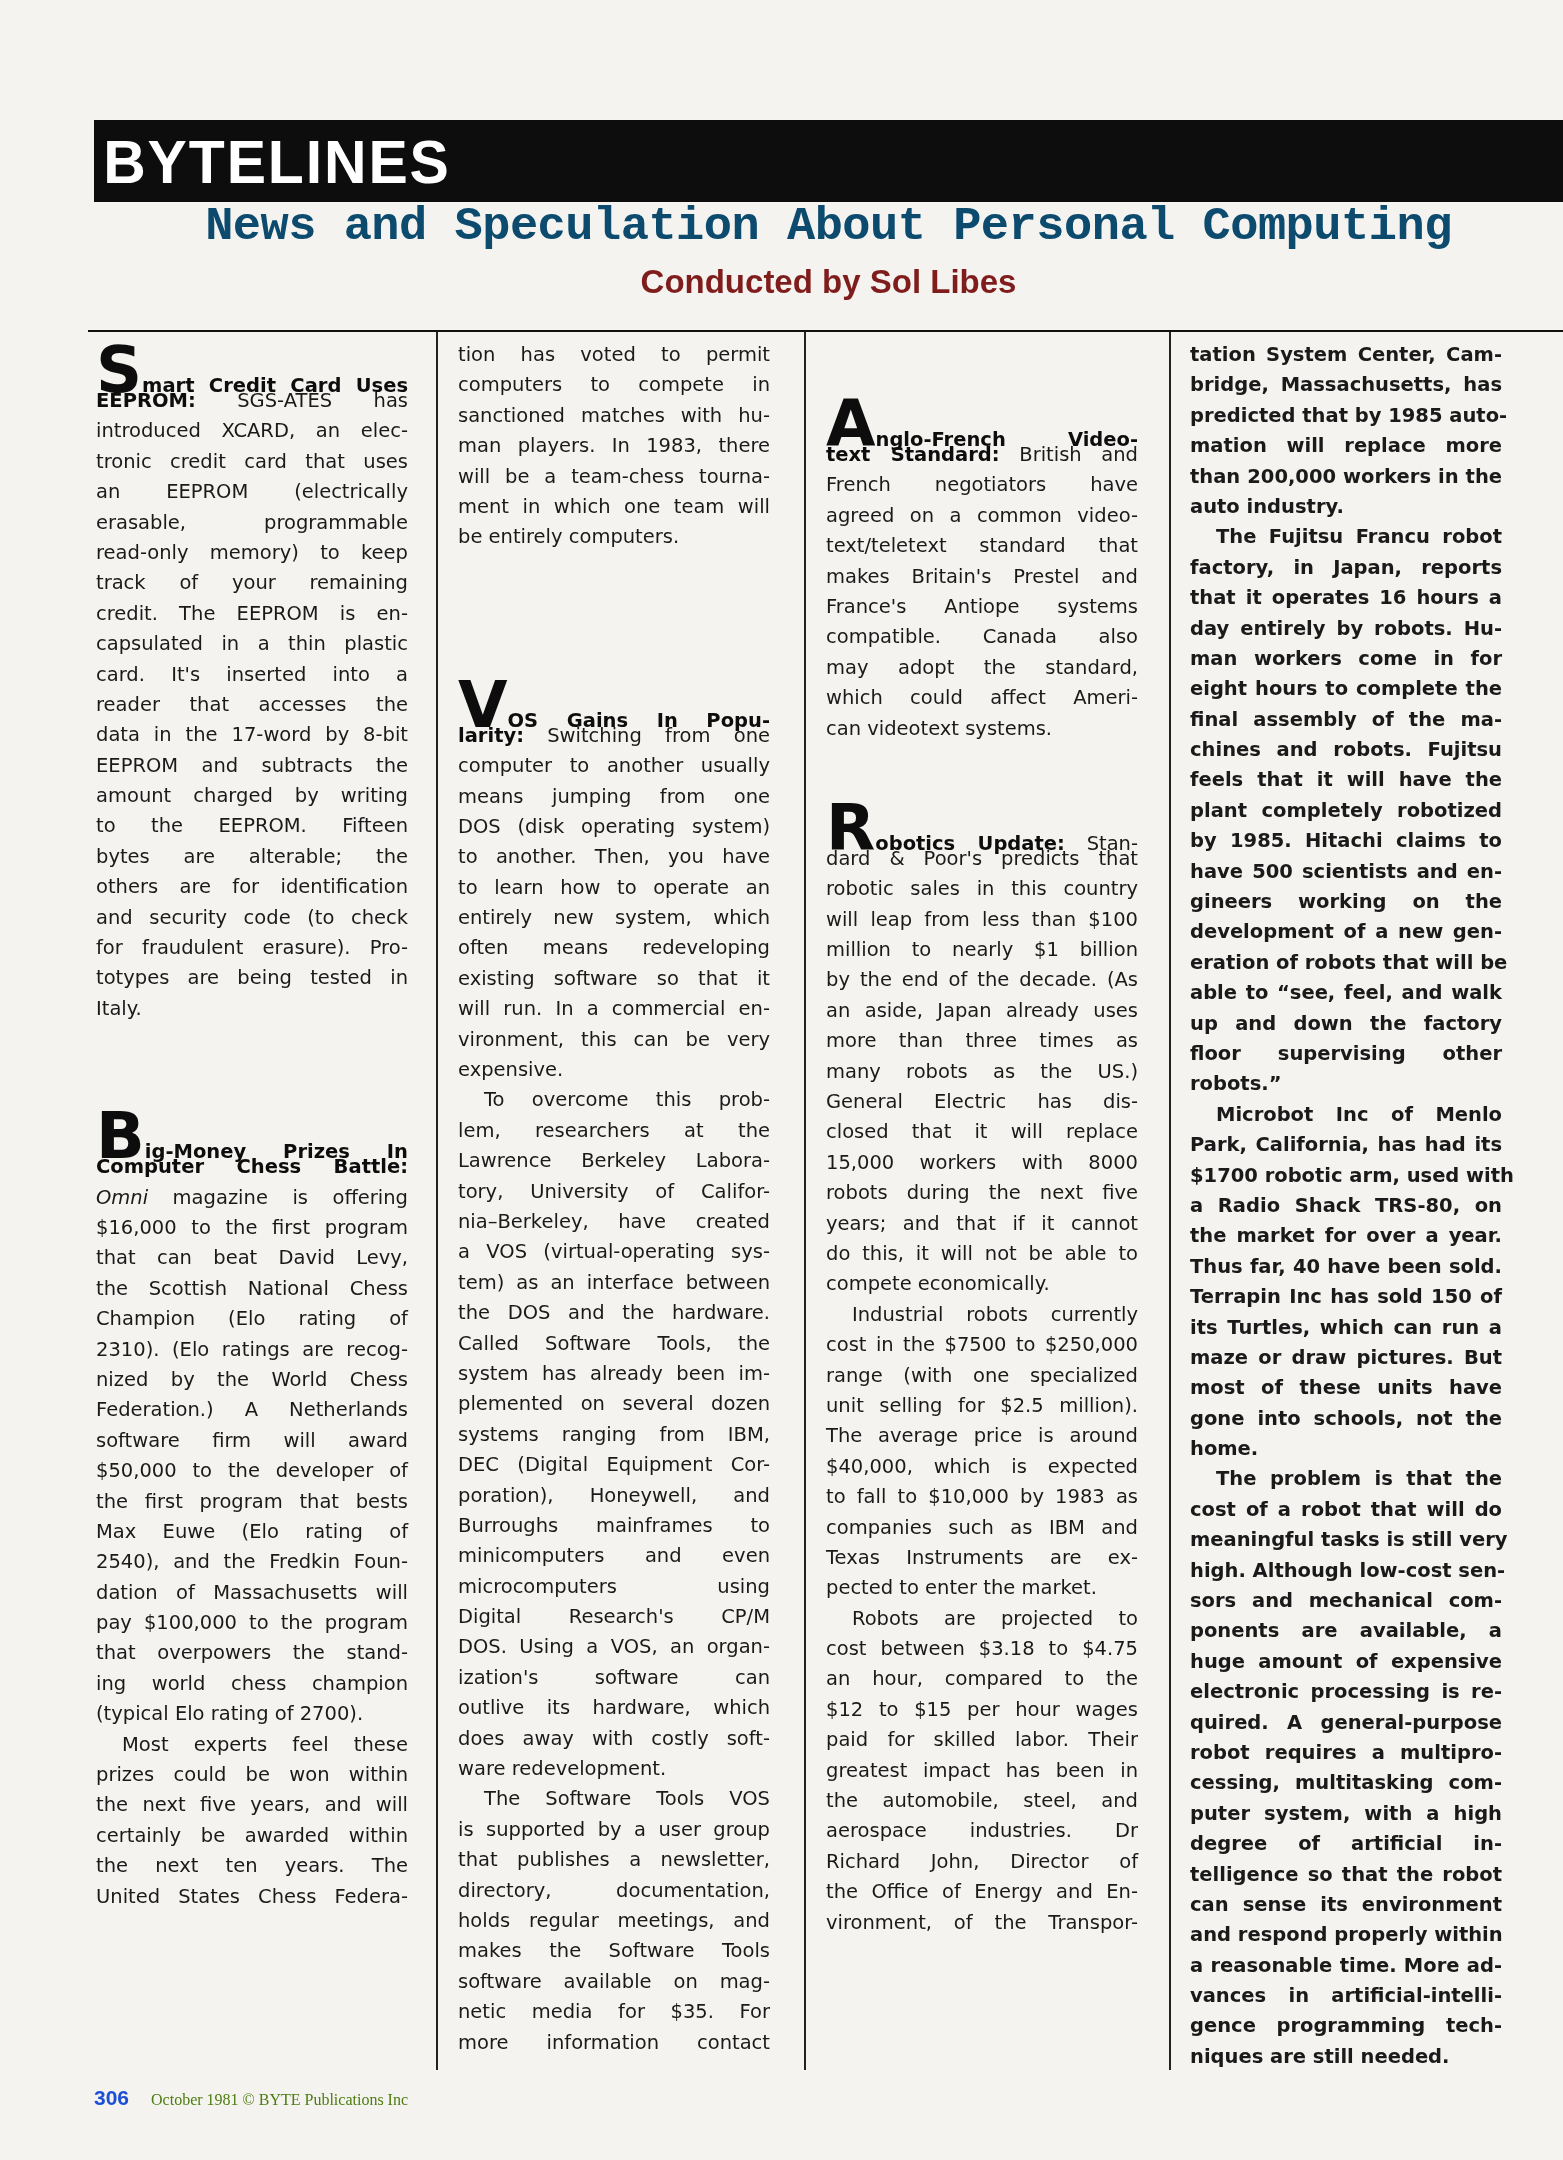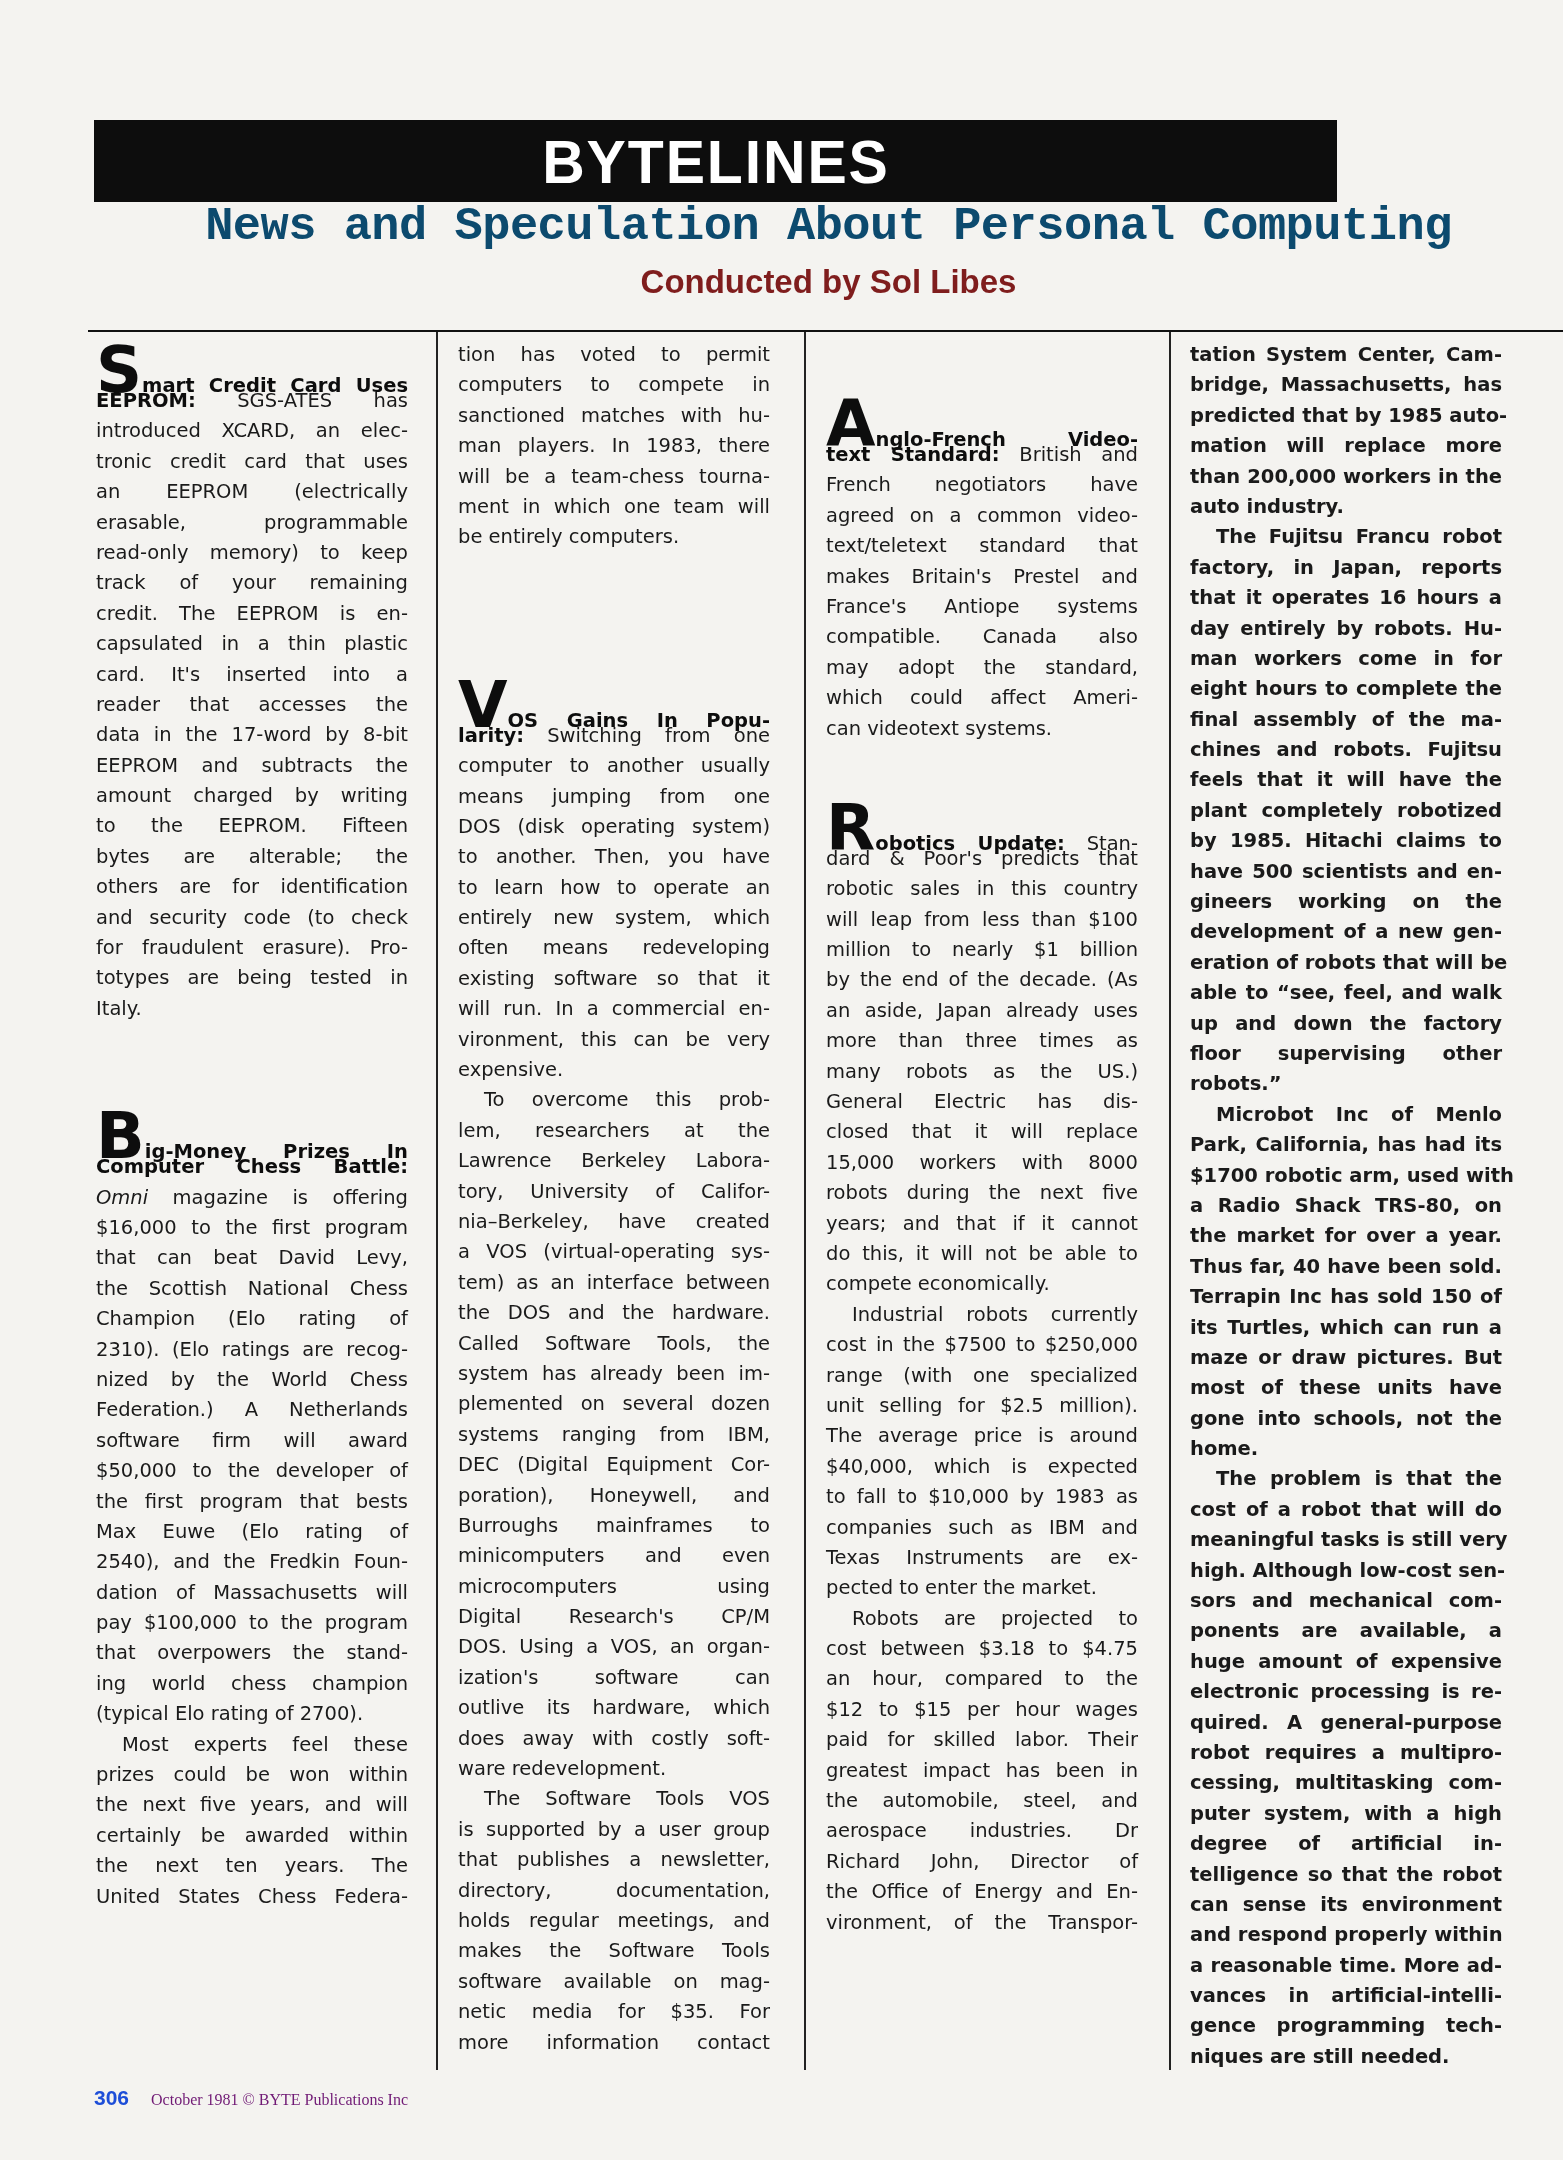--- a/index.html
+++ b/index.html
@@ -6,23 +6,23 @@
   body {
     width: 1563px; height: 2160px;
     background: #f4f3f0;
     position: relative;
     overflow: hidden;
     font-family: "Liberation Sans", sans-serif;
     color: #1a1a1a;
   }
   .banner {
     position: absolute; left: 94px; top: 120px;
-    width: 1243px; height: 82px;
+    width: 1469px; height: 82px;
     background: #0d0d0d;
-    display: flex; align-items: center; justify-content: center;
+    display: flex; align-items: center; justify-content: flex-start;
   }
   .banner-title {
     color: #ffffff;
     font-family: "Liberation Sans", sans-serif;
     font-weight: bold;
     font-size: 62px;
     letter-spacing: 2px;
     transform: scaleX(0.95);
   }
   .subtitle {
@@ -88,21 +88,21 @@
     position: absolute; left: 94px; top: 2086px;
     display: flex; align-items: baseline;
   }
   .page-no {
     font-family: "Liberation Sans", sans-serif;
     font-weight: bold; font-size: 21px; color: #1d4ed8; text-align: right;
   }
   .imprint {
     margin-left: 22px;
     font-family: "Liberation Serif", serif;
-    font-size: 16px; color: #701a75;
+    font-size: 16px; color: #4d7c0f;
   }
   .ital { font-style: italic; }
 </style>
 </head>
 <body>
 
 <div class="banner">
   <span class="banner-title">BYTELINES</span>
 </div>
 <div class="subtitle">News and Speculation About Personal Computing</div>

